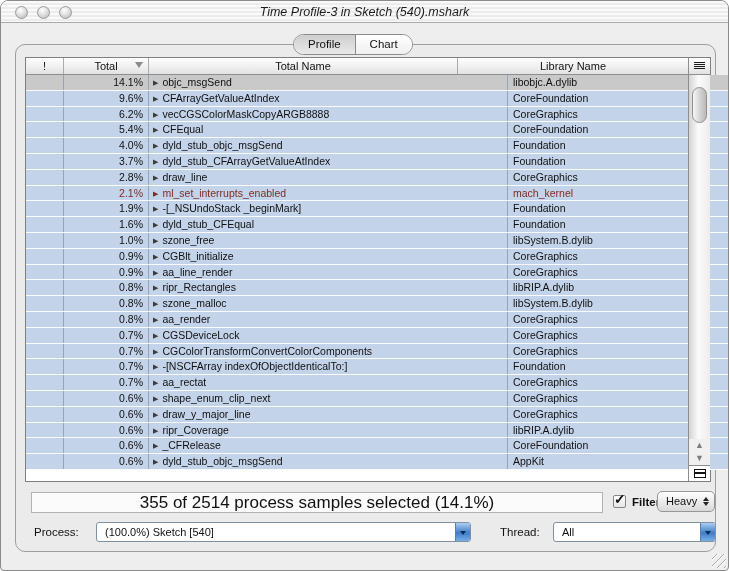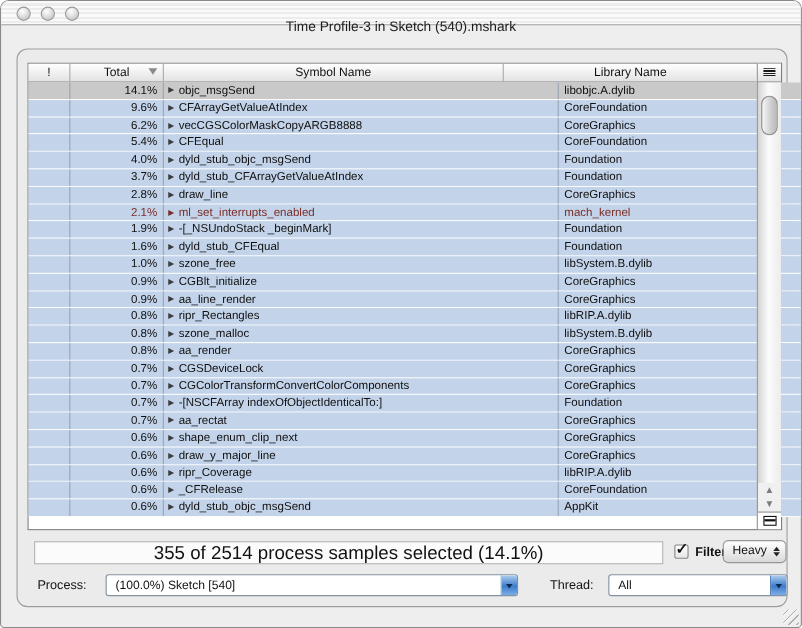--- a/index.html
+++ b/index.html
@@ -17,22 +17,22 @@
     background:repeating-linear-gradient(180deg,#fafafa 0 2px,#ececec 2px 4px);
     border-bottom:1px solid #a9a9a9;
   }
   .light {
     position:absolute; top:5px; width:13px; height:13px; border-radius:50%;
     background:radial-gradient(circle at 40% 30%, #ffffff 0%, #e0e0e0 45%, #b5b5b5 100%);
     border:1px solid #9a9a9a;
   }
   .light.l1 { left:14px; } .light.l2 { left:36px; } .light.l3 { left:58px; }
   .title {
-    position:absolute; left:0; right:0; top:16px; text-align:center;
-    font-size:12.5px; color:#1c1c1c;
+    position:absolute; left:0; right:0; top:4px; text-align:center;
+    font-size:12.5px; color:#1c1c1c;font-style:italic;
   }
   
   .groupbox {
     position:absolute; left:14px; top:43px; width:701px; height:508px;
     border:1px solid #9e9e9e; border-radius:10px; background:#ebebeb;
   }
   .tabs {
     position:absolute; top:33px; left:292px; height:21px; display:flex;
     border:1px solid #8b8b8b; border-radius:11px; overflow:hidden; z-index:5;
     background:#ffffff;
@@ -173,29 +173,33 @@
 
   <div class="titlebar">
     <span class="light l1"></span>
     <span class="light l2"></span>
     <span class="light l3"></span>
     <div class="title">Time Profile-3 in Sketch (540).mshark</div>
   </div>
 
   <div class="groupbox"></div>
 
+  <div class="tabs">
+    <div class="tab selected">Profile</div>
+    <div class="tab">Chart</div>
+  </div>
 
   <div class="table">
     <div class="thead">
       <div class="th">!</div>
       <div class="th">
         <span>Total</span>
         <span class="sort-arrow"></span>
       </div>
-      <div class="th">Symbol Name</div>
+      <div class="th">Total Name</div>
       <div class="th">Library Name</div>
     </div>
 
     <div class="tbody">
         <div class="row selected">
     <div class="cell c-bang"></div>
     <div class="cell c-total">14.1%</div>
     <div class="cell c-symbol"><span class="tri">▶</span><span>objc_msgSend</span></div>
     <div class="cell c-library">libobjc.A.dylib</div>
   </div>

